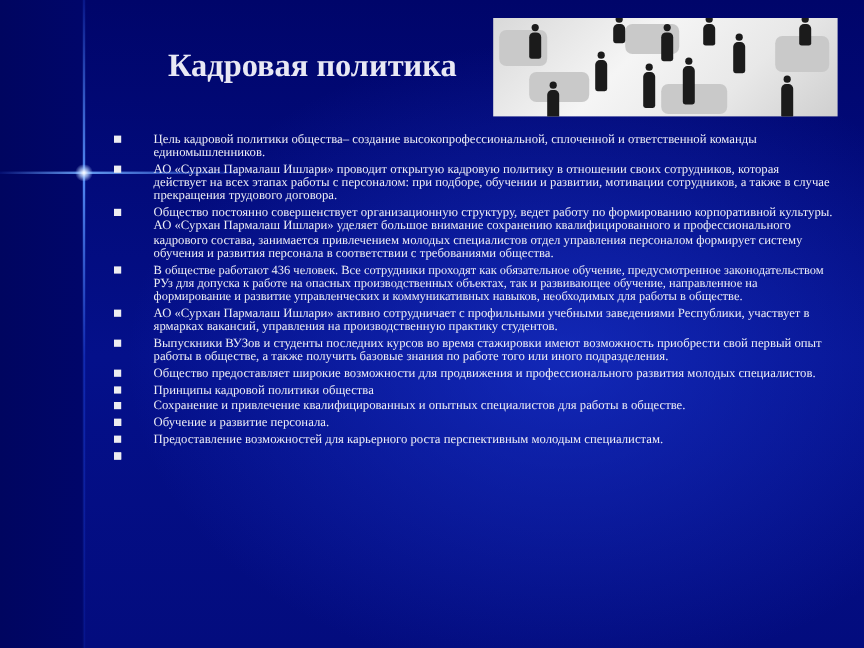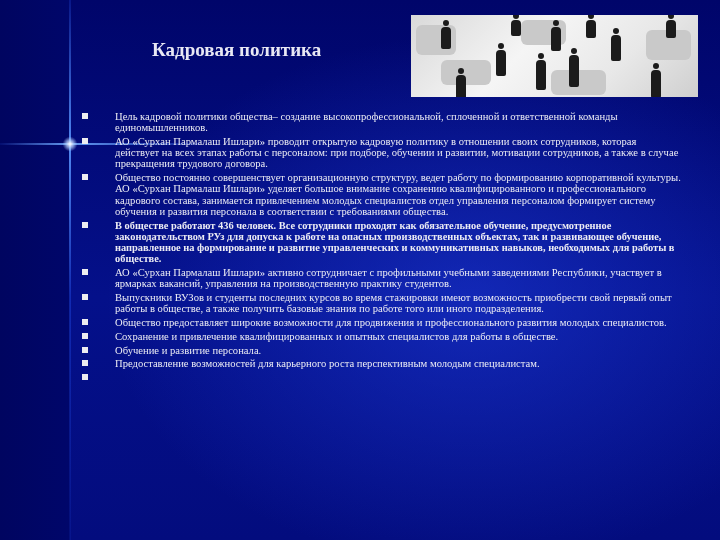--- a/index.html
+++ b/index.html
@@ -24,44 +24,44 @@
   }
   .hline {
     position:absolute; left:0; top:143px; width:200px; height:2px;
     background: linear-gradient(90deg, rgba(40,90,255,0.1) 0%, rgba(110,170,255,0.9) 35%, rgba(40,90,255,0.2) 100%);
   }
   .flare {
     position:absolute; left:62px; top:137px; width:16px; height:14px;
     background: radial-gradient(circle, #ffffff 0%, rgba(180,210,255,0.7) 35%, rgba(0,0,0,0) 70%);
   }
   .title {
-    position:absolute; left:152px; top:39px;
-    font-size:19px; font-weight:bold; color:#e8e8f4;
+    position:absolute; left:140px; top:39px;
+    font-size:27px; font-weight:bold; color:#e8e8f4;
   }
   .photo {
     position:absolute; left:411px; top:15px; width:287px; height:82px;
     background: linear-gradient(135deg, #d9d9d9 0%, #f5f5f5 40%, #e8e8e8 70%, #cfcfcf 100%);
     overflow:hidden;
   }
   .piece { position:absolute; background:#c9c9c9; border-radius:6px; }
   .person { position:absolute; width:10px; background:#1b1b1b; border-radius:4px 4px 2px 2px; }
   .person::before {
     content:""; position:absolute; left:2px; top:-7px; width:6px; height:6px;
     border-radius:50%; background:#1b1b1b;
   }
   .list {
-    position:absolute; left:82px; top:111px; width:600px;
+    position:absolute; left:95px; top:111px; width:600px;
     margin:0; padding:0; list-style:none;
   }
   .list li {
     position:relative; padding-left:33px;
     font-size:10.6px; line-height:11.2px; color:#ececf4;
     margin-bottom:2.6px;
   }
-  .list li.bold { font-weight:bold; font-size:10.4px; }
+  .list li.bold { font-weight:normal; font-size:10.4px; }
   .bullet {
     position:absolute; left:0; top:2px; width:6px; height:6px; background:#ededf0;
   }
 </style>
 </head>
 <body>
 
 <div class="bg"></div>
 <div class="leftband"></div>
 <div class="vline"></div>
@@ -90,19 +90,20 @@
 </div>
 
 <ul class="list">
   <li><span class="bullet"></span><span>Цель кадровой политики общества– создание высокопрофессиональной, сплоченной и ответственной команды единомышленников.</span></li>
   <li><span class="bullet"></span><span>АО «Сурхан Пармалаш Ишлари» проводит открытую кадровую политику в отношении своих сотрудников, которая действует на всех этапах работы с персоналом: при подборе, обучении и развитии, мотивации сотрудников, а также в случае прекращения трудового договора.</span></li>
   <li><span class="bullet"></span><span>Общество постоянно совершенствует организационную структуру, ведет работу по формированию корпоративной культуры. АО «Сурхан Пармалаш Ишлари» уделяет большое внимание сохранению квалифицированного и профессионального кадрового состава, занимается привлечением молодых специалистов отдел управления персоналом формирует систему обучения и развития персонала в соответствии с требованиями общества.</span></li>
   <li class="bold"><span class="bullet"></span><span>В обществе работают 436  человек. Все сотрудники проходят как обязательное обучение, предусмотренное законодательством РУз для допуска к работе на опасных производственных объектах, так и развивающее обучение, направленное на формирование и развитие управленческих и коммуникативных навыков, необходимых для работы в обществе.</span></li>
   <li><span class="bullet"></span><span>АО «Сурхан Пармалаш Ишлари» активно сотрудничает с профильными учебными заведениями Республики, участвует в ярмарках вакансий, управления на производственную практику студентов.</span></li>
   <li><span class="bullet"></span><span>Выпускники ВУЗов и студенты последних курсов во время стажировки имеют возможность приобрести свой первый опыт работы в обществе, а также получить базовые знания по работе того или иного подразделения.</span></li>
   <li><span class="bullet"></span><span>Общество предоставляет широкие возможности для продвижения и профессионального развития молодых специалистов.</span></li>
+  <li><span class="bullet"></span><span>Принципы кадровой политики общества</span></li>
   <li><span class="bullet"></span><span>Сохранение и привлечение квалифицированных и опытных специалистов для работы в обществе.</span></li>
   <li><span class="bullet"></span></li>
   <li><span class="bullet"></span><span>Обучение и развитие персонала.</span></li>
   <li><span class="bullet"></span><span>Предоставление возможностей для карьерного роста перспективным молодым специалистам.</span></li>
   <li><span class="bullet"></span></li>
   <li><span class="bullet"></span></li>
 </ul>
 
 </body></html>

